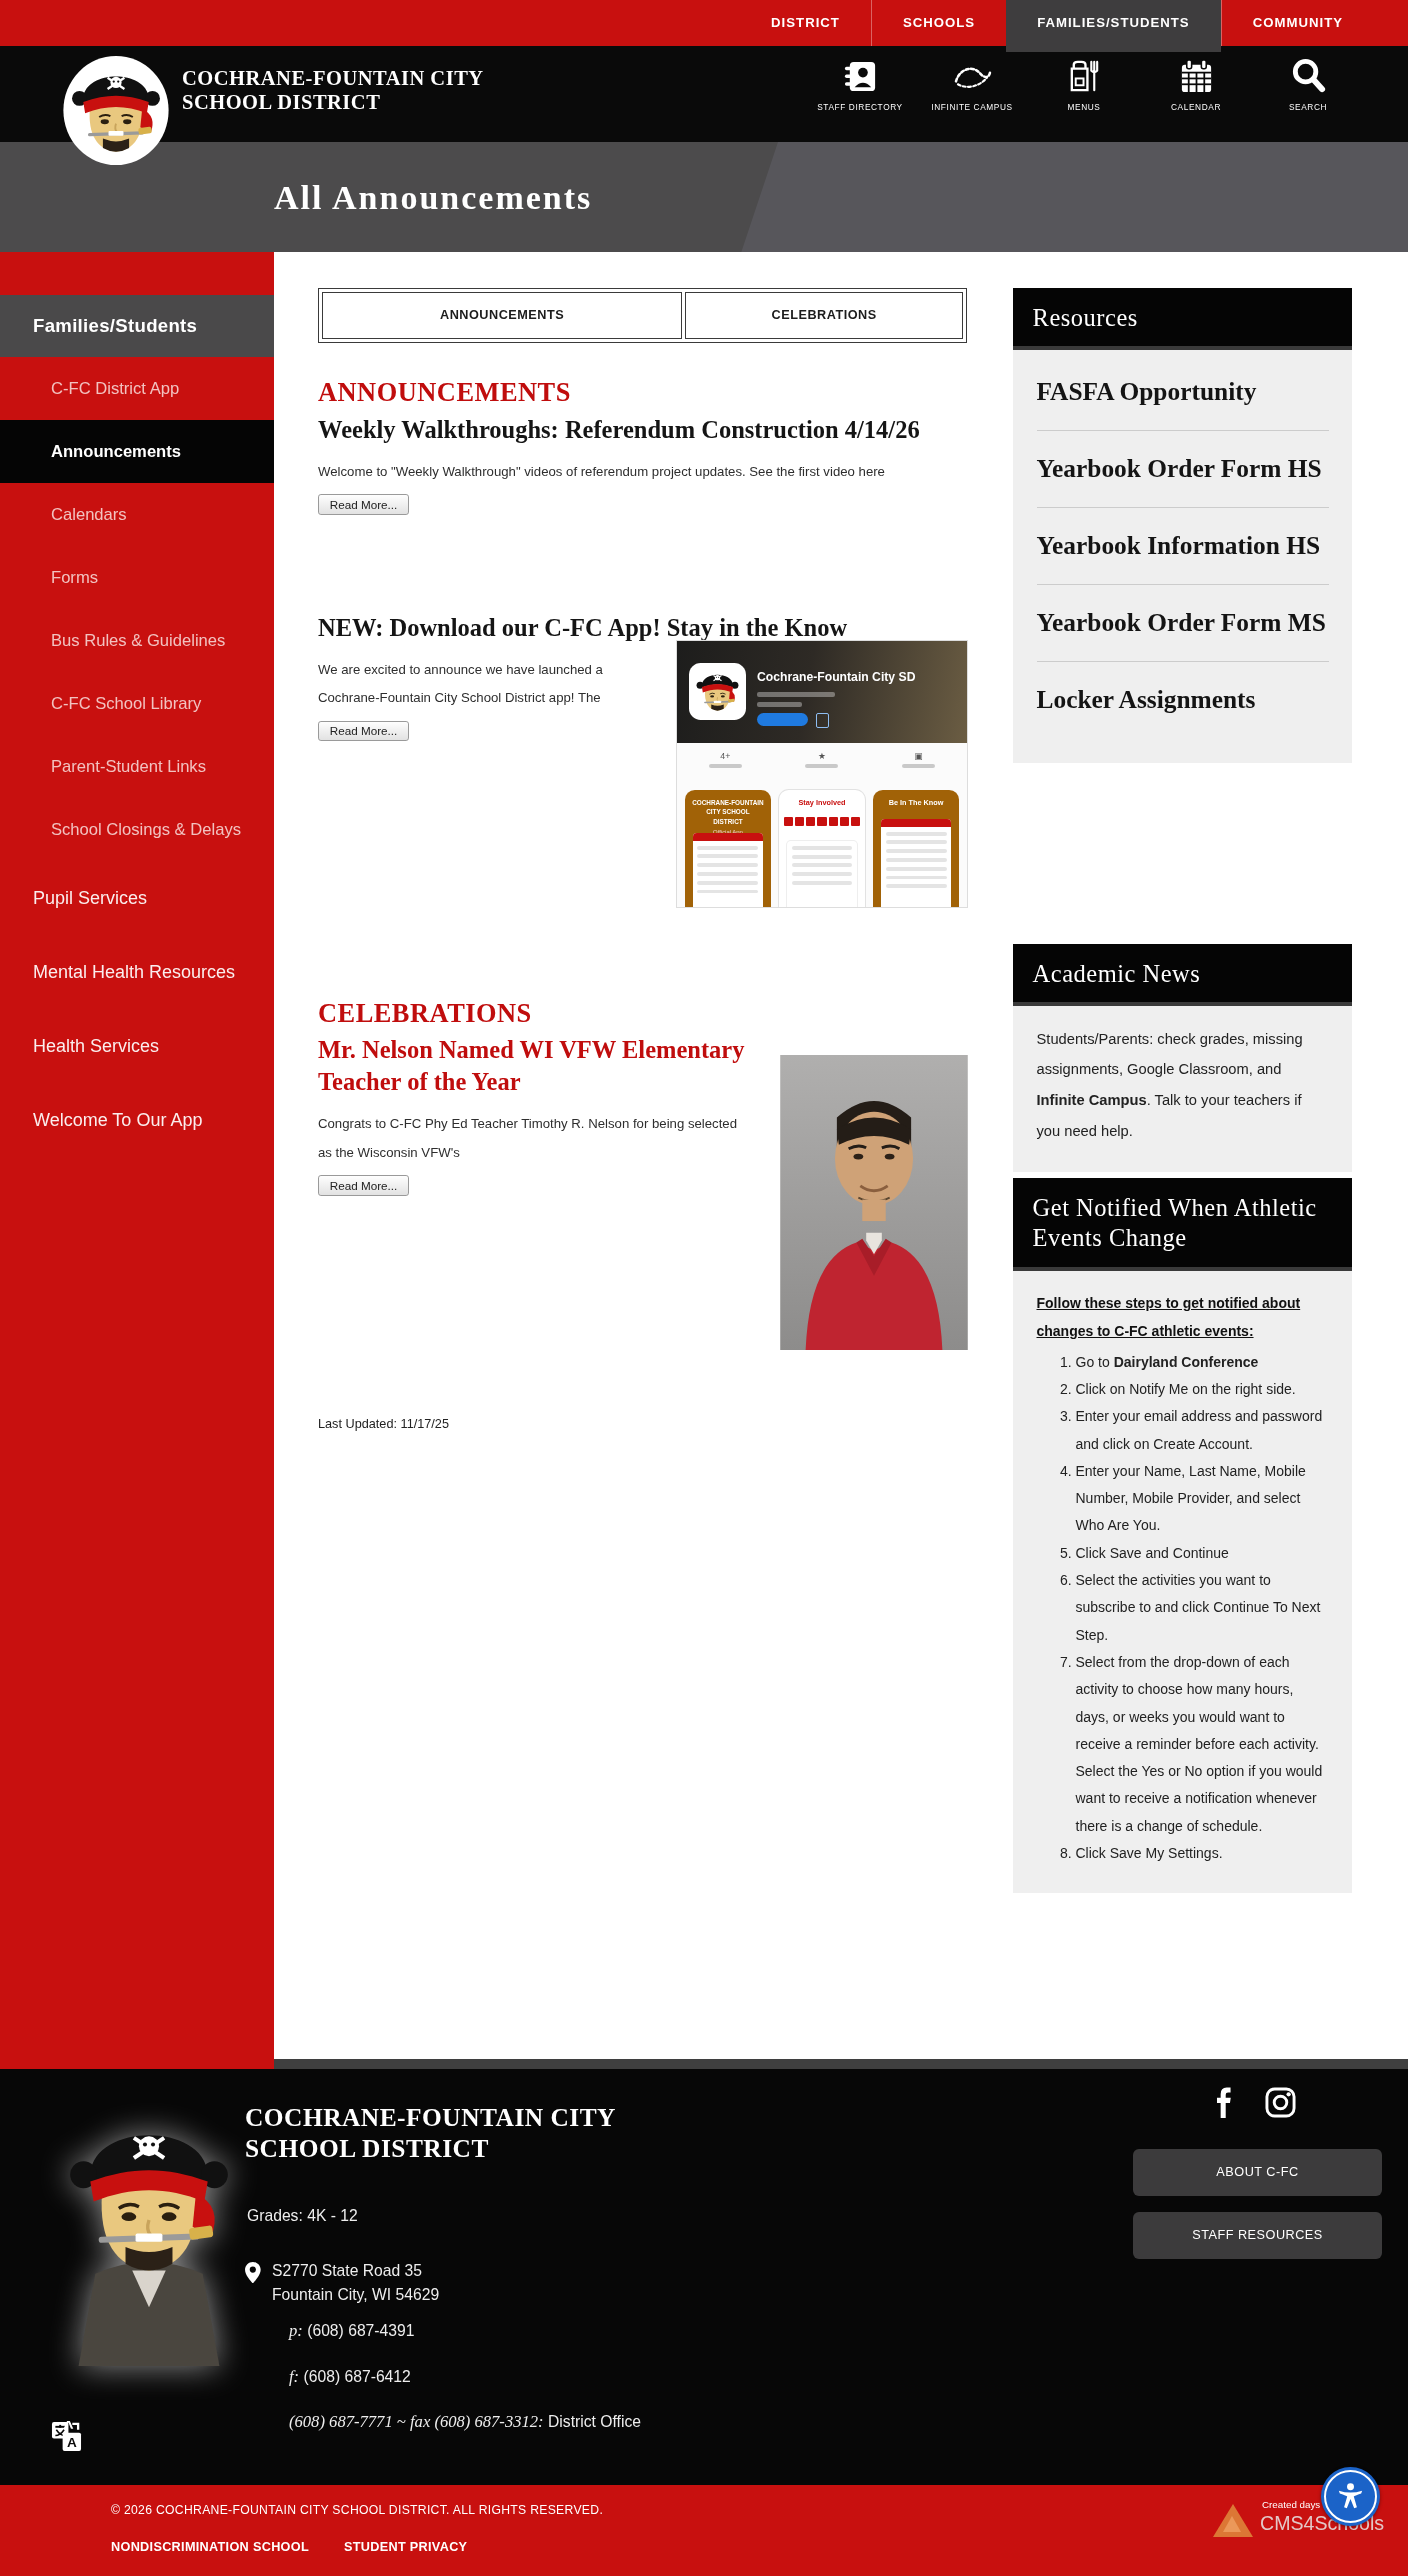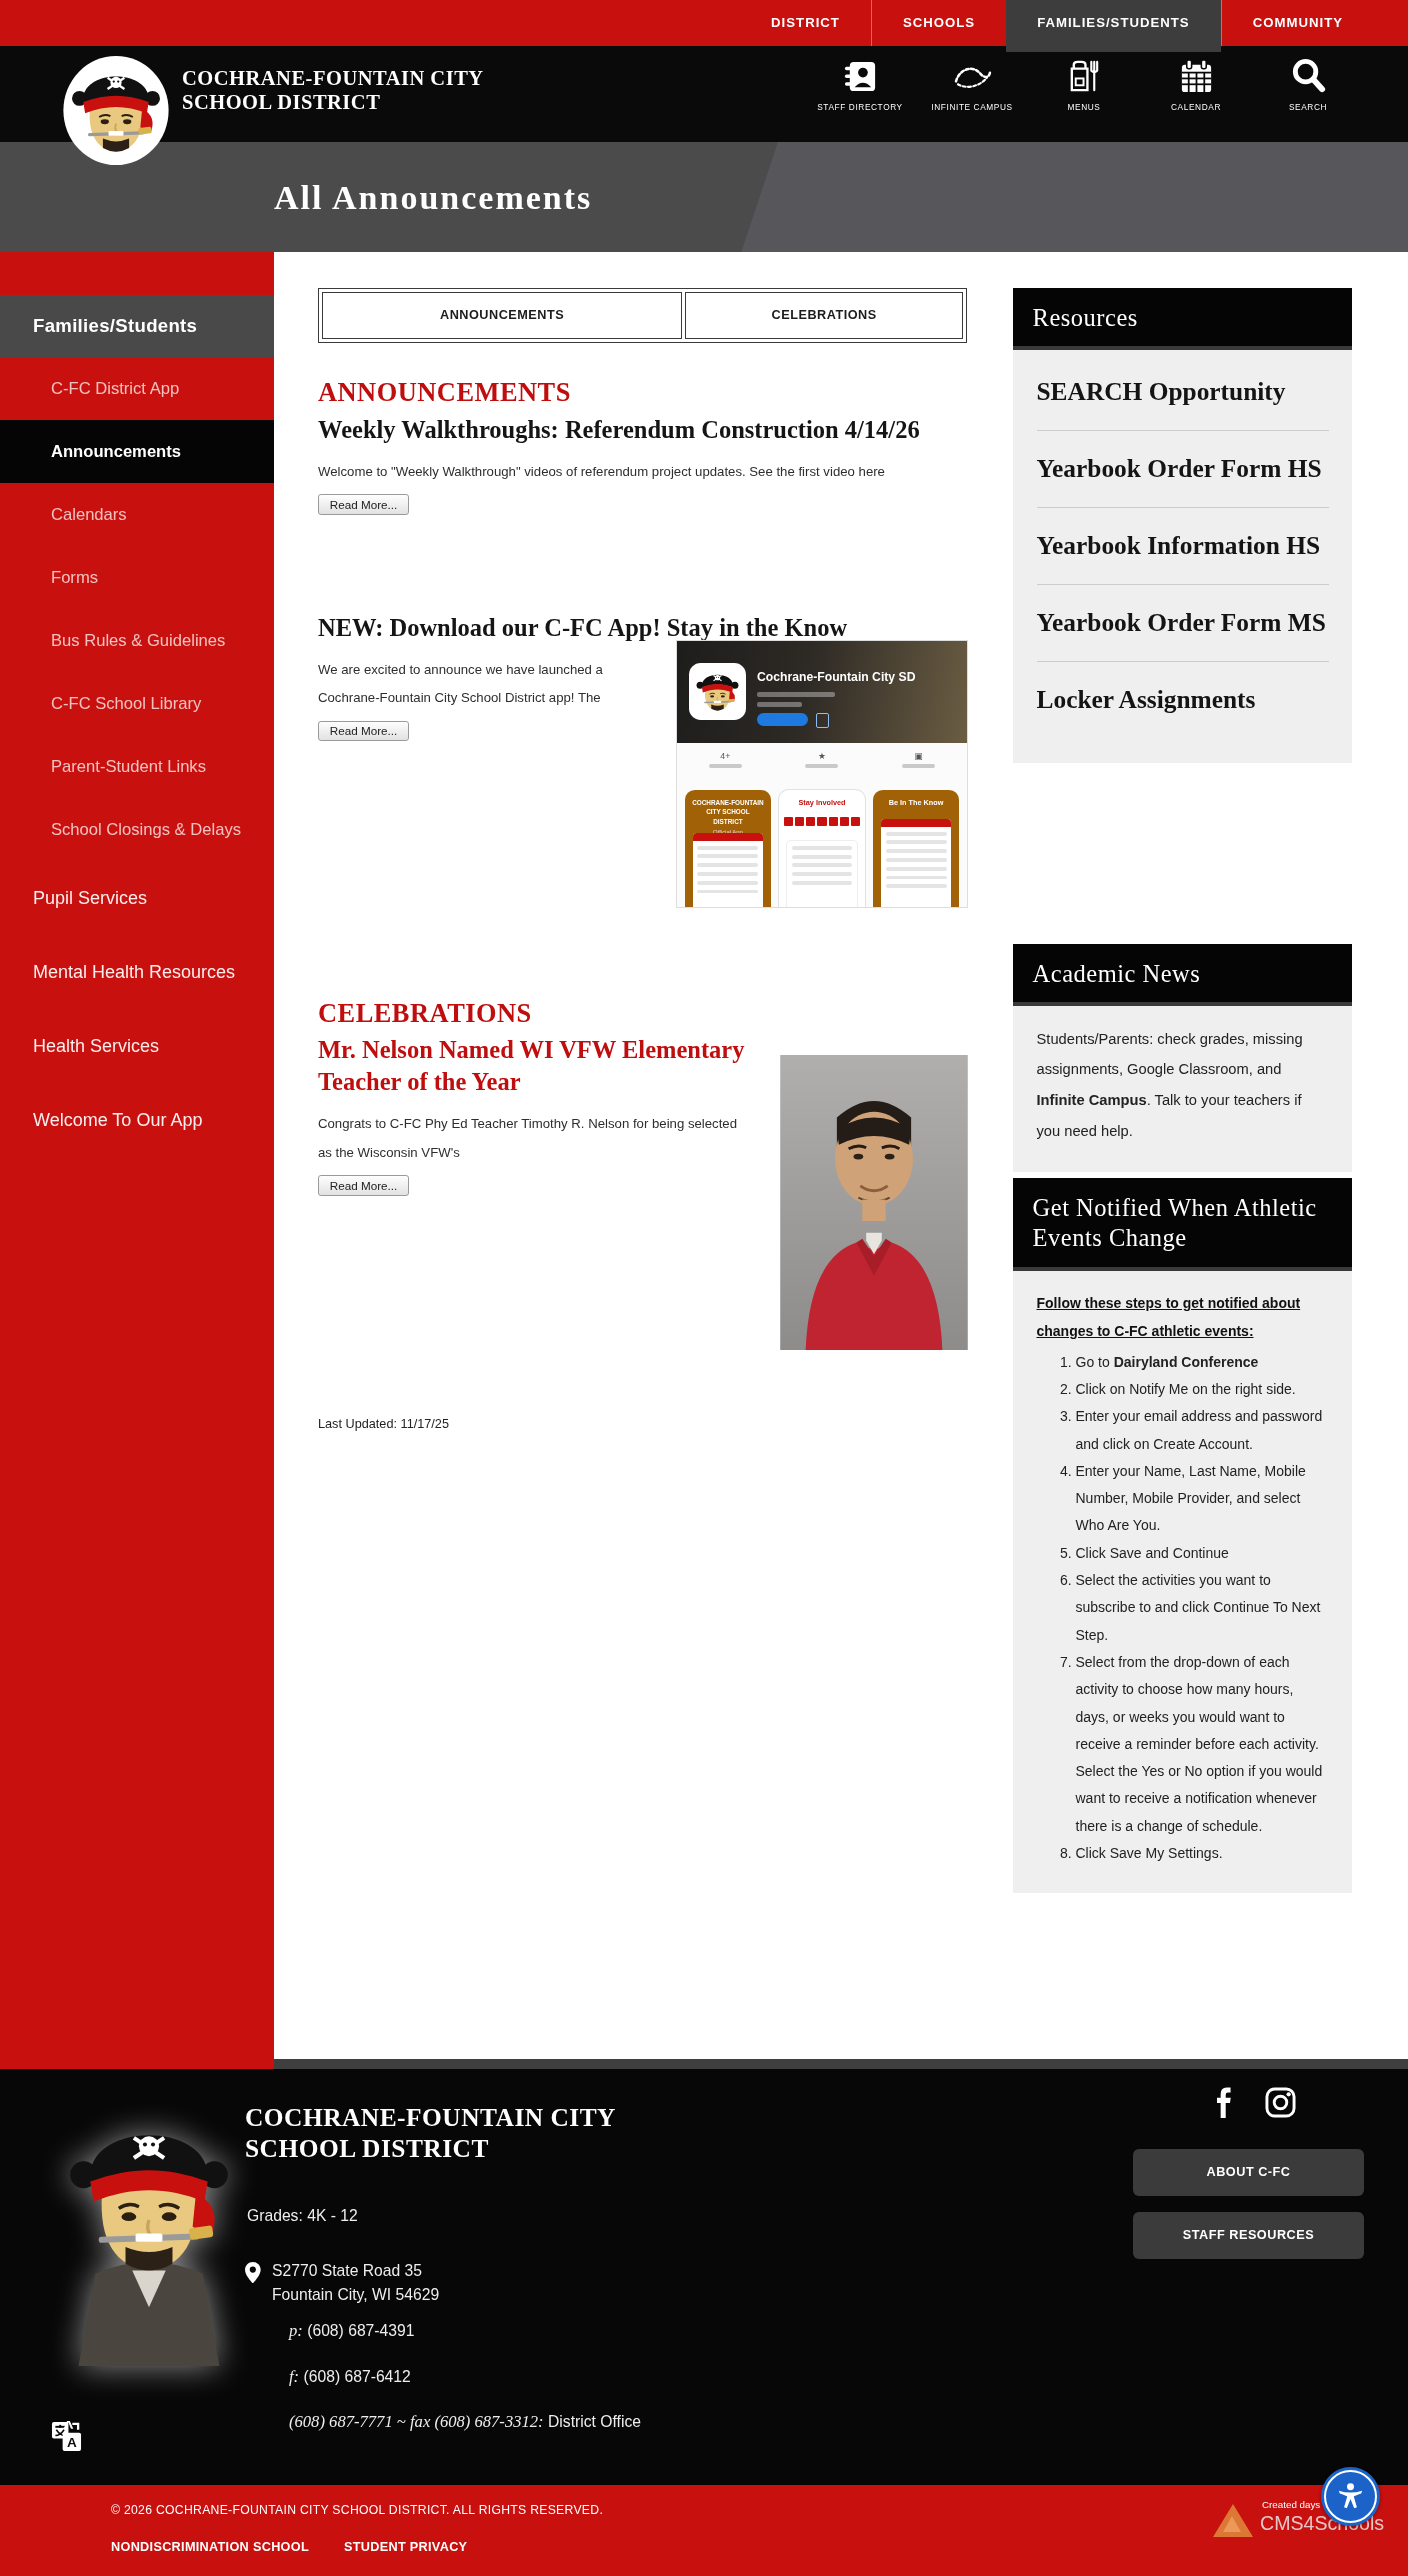--- a/index.html
+++ b/index.html
@@ -133,22 +133,22 @@
   .f-grades{position:absolute;left:247px;top:148px;color:#eee;font-size:15.7px;}
   .f-address{position:absolute;left:245px;top:192px;color:#eee;font-size:15.7px;line-height:1.55;margin-top:8px;}
   .f-address .addr{margin-left:27px;}
   .f-address .pin{position:absolute;left:0;top:2.9px;}
   .f-line{position:absolute;left:289px;color:#eee;font-size:15.7px;}
   .f-line .it{font-style:italic;font-family:"Liberation Serif",serif;font-size:16.6px;}
   #f-phone{top:262px;} #f-fax{top:308px;} #f-office{top:353px;}
   .translate-icon{position:absolute;left:51px;top:362px;width:31px;height:31px;cursor:pointer;}
   .social{position:absolute;left:1206px;top:27px;display:flex;gap:25.4px;}
   .soc{width:33px;height:33px;display:flex;align-items:center;justify-content:center;cursor:pointer;}
-  .f-btn{position:absolute;left:1133px;width:231px;height:47px;background:#3c3b3c;border-radius:5.9px;
-      color:#fff;font-weight:bold;font-size:12.7px;letter-spacing:0.5px;text-align:center;line-height:47px;cursor:pointer;}
+  .f-btn{position:absolute;left:1133px;width:249px;height:47px;background:#3c3b3c;border-radius:5.9px;
+      color:#fff;font-weight:normal;font-size:12.7px;letter-spacing:0.5px;text-align:center;line-height:47px;cursor:pointer;}
   #f-btn1{top:90px;} #f-btn2{top:153px;}
   .f-redbar{position:absolute;left:0;bottom:0;width:1409px;height:91px;background:#c8100f;}
   .copyright{position:absolute;left:111px;top:17.6px;color:#fff;font-size:12.2px;letter-spacing:0.3px;}
   .f-links{position:absolute;left:111px;top:55px;display:flex;gap:35px;}
   .f-link{color:#fff;font-weight:bold;font-size:12.7px;letter-spacing:0.3px;cursor:pointer;}
   .cms{position:absolute;left:1213px;top:7.8px;width:166px;height:68px;color:#fff;}
   .cms .tri{position:absolute;left:0;top:11.7px;width:0;height:0;border-left:20.5px solid transparent;
       border-right:20.5px solid transparent;border-bottom:33px solid #e08a3c;opacity:.85;}
   .cms .tri:after{content:"";position:absolute;left:-9.8px;top:11.7px;width:0;height:0;
       border-left:9.8px solid transparent;border-right:9.8px solid transparent;border-bottom:16.6px solid #f2b066;}
@@ -425,21 +425,21 @@
     </div>
 
     <div class="last-updated">Last Updated: 11/17/25</div>
   </div>
 
   <div class="rightcol">
 
     <div class="panel" id="panel-resources">
       <div class="panel-head">Resources</div>
       <div class="panel-body">
-        <div class="res-item">SEARCH Opportunity</div>
+        <div class="res-item">FASFA Opportunity</div>
         <div class="res-item">Yearbook Order Form HS</div>
         <div class="res-item">Yearbook Information HS</div>
         <div class="res-item">Yearbook Order Form MS</div>
         <div class="res-item">Locker Assignments</div>
       </div>
     </div>
 
     <div class="panel" id="panel-academic">
       <div class="panel-head">Academic News</div>
       <div class="panel-body">

